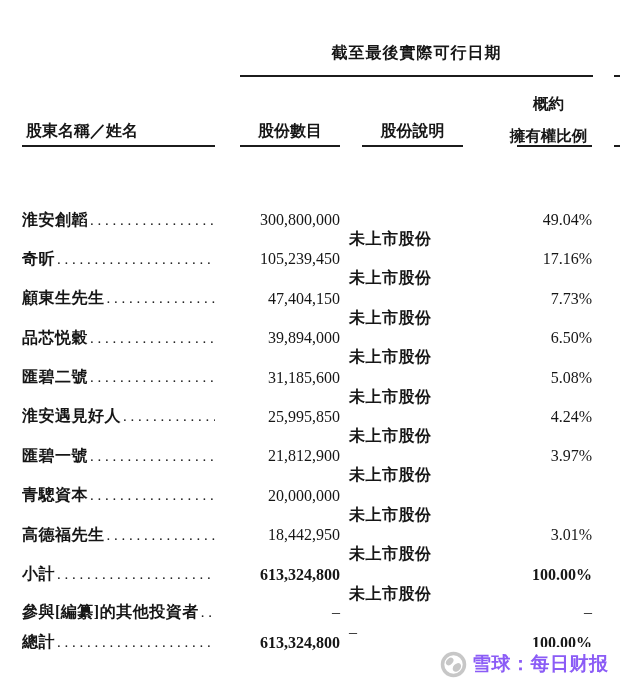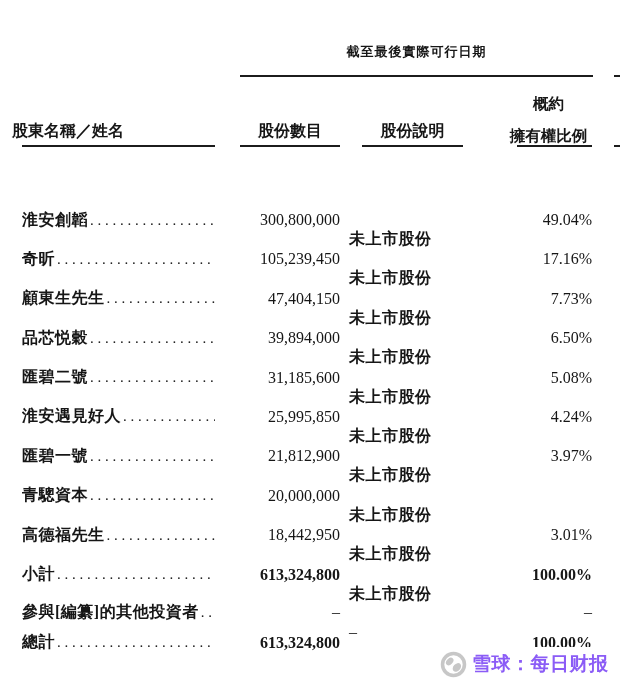--- a/index.html
+++ b/index.html
@@ -7,29 +7,29 @@
     width:620px;height:681px;position:relative;overflow:hidden;
     background:#ffffff;color:#161616;
     font-family:"Liberation Serif","DejaVu Serif",serif;
     -webkit-font-smoothing:antialiased;
   }
   .rule{position:absolute;height:2px;background:#1c1c1c;}
 
   
   .span-header{
     position:absolute;left:240px;top:43px;width:353px;
-    text-align:center;font-weight:700;font-size:13px;letter-spacing:1px;
+    text-align:center;font-weight:700;font-size:16px;letter-spacing:1px;
     white-space:nowrap;
   }
   .rule-span{left:240px;top:75px;width:353px;}
   .rule-span-stub{left:614px;top:75px;width:6px;}
 
   
   .col-head{position:absolute;top:121px;font-weight:700;font-size:16px;white-space:nowrap;}
-  .head-name{left:12px;}
+  .head-name{left:26px;}
   .head-shares{left:240px;width:100px;text-align:center;}
   .head-desc{left:362px;width:101px;text-align:center;}
   .head-pct{
     position:absolute;left:505px;top:88px;width:87px;
     text-align:center;font-weight:700;font-size:15.5px;line-height:31.5px;white-space:nowrap;
   }
   .rule-name{left:22px;top:145px;width:193px;}
   .rule-shares{left:240px;top:145px;width:100px;}
   .rule-desc{left:362px;top:145px;width:101px;}
   .rule-pct{left:517px;top:145px;width:75px;}

